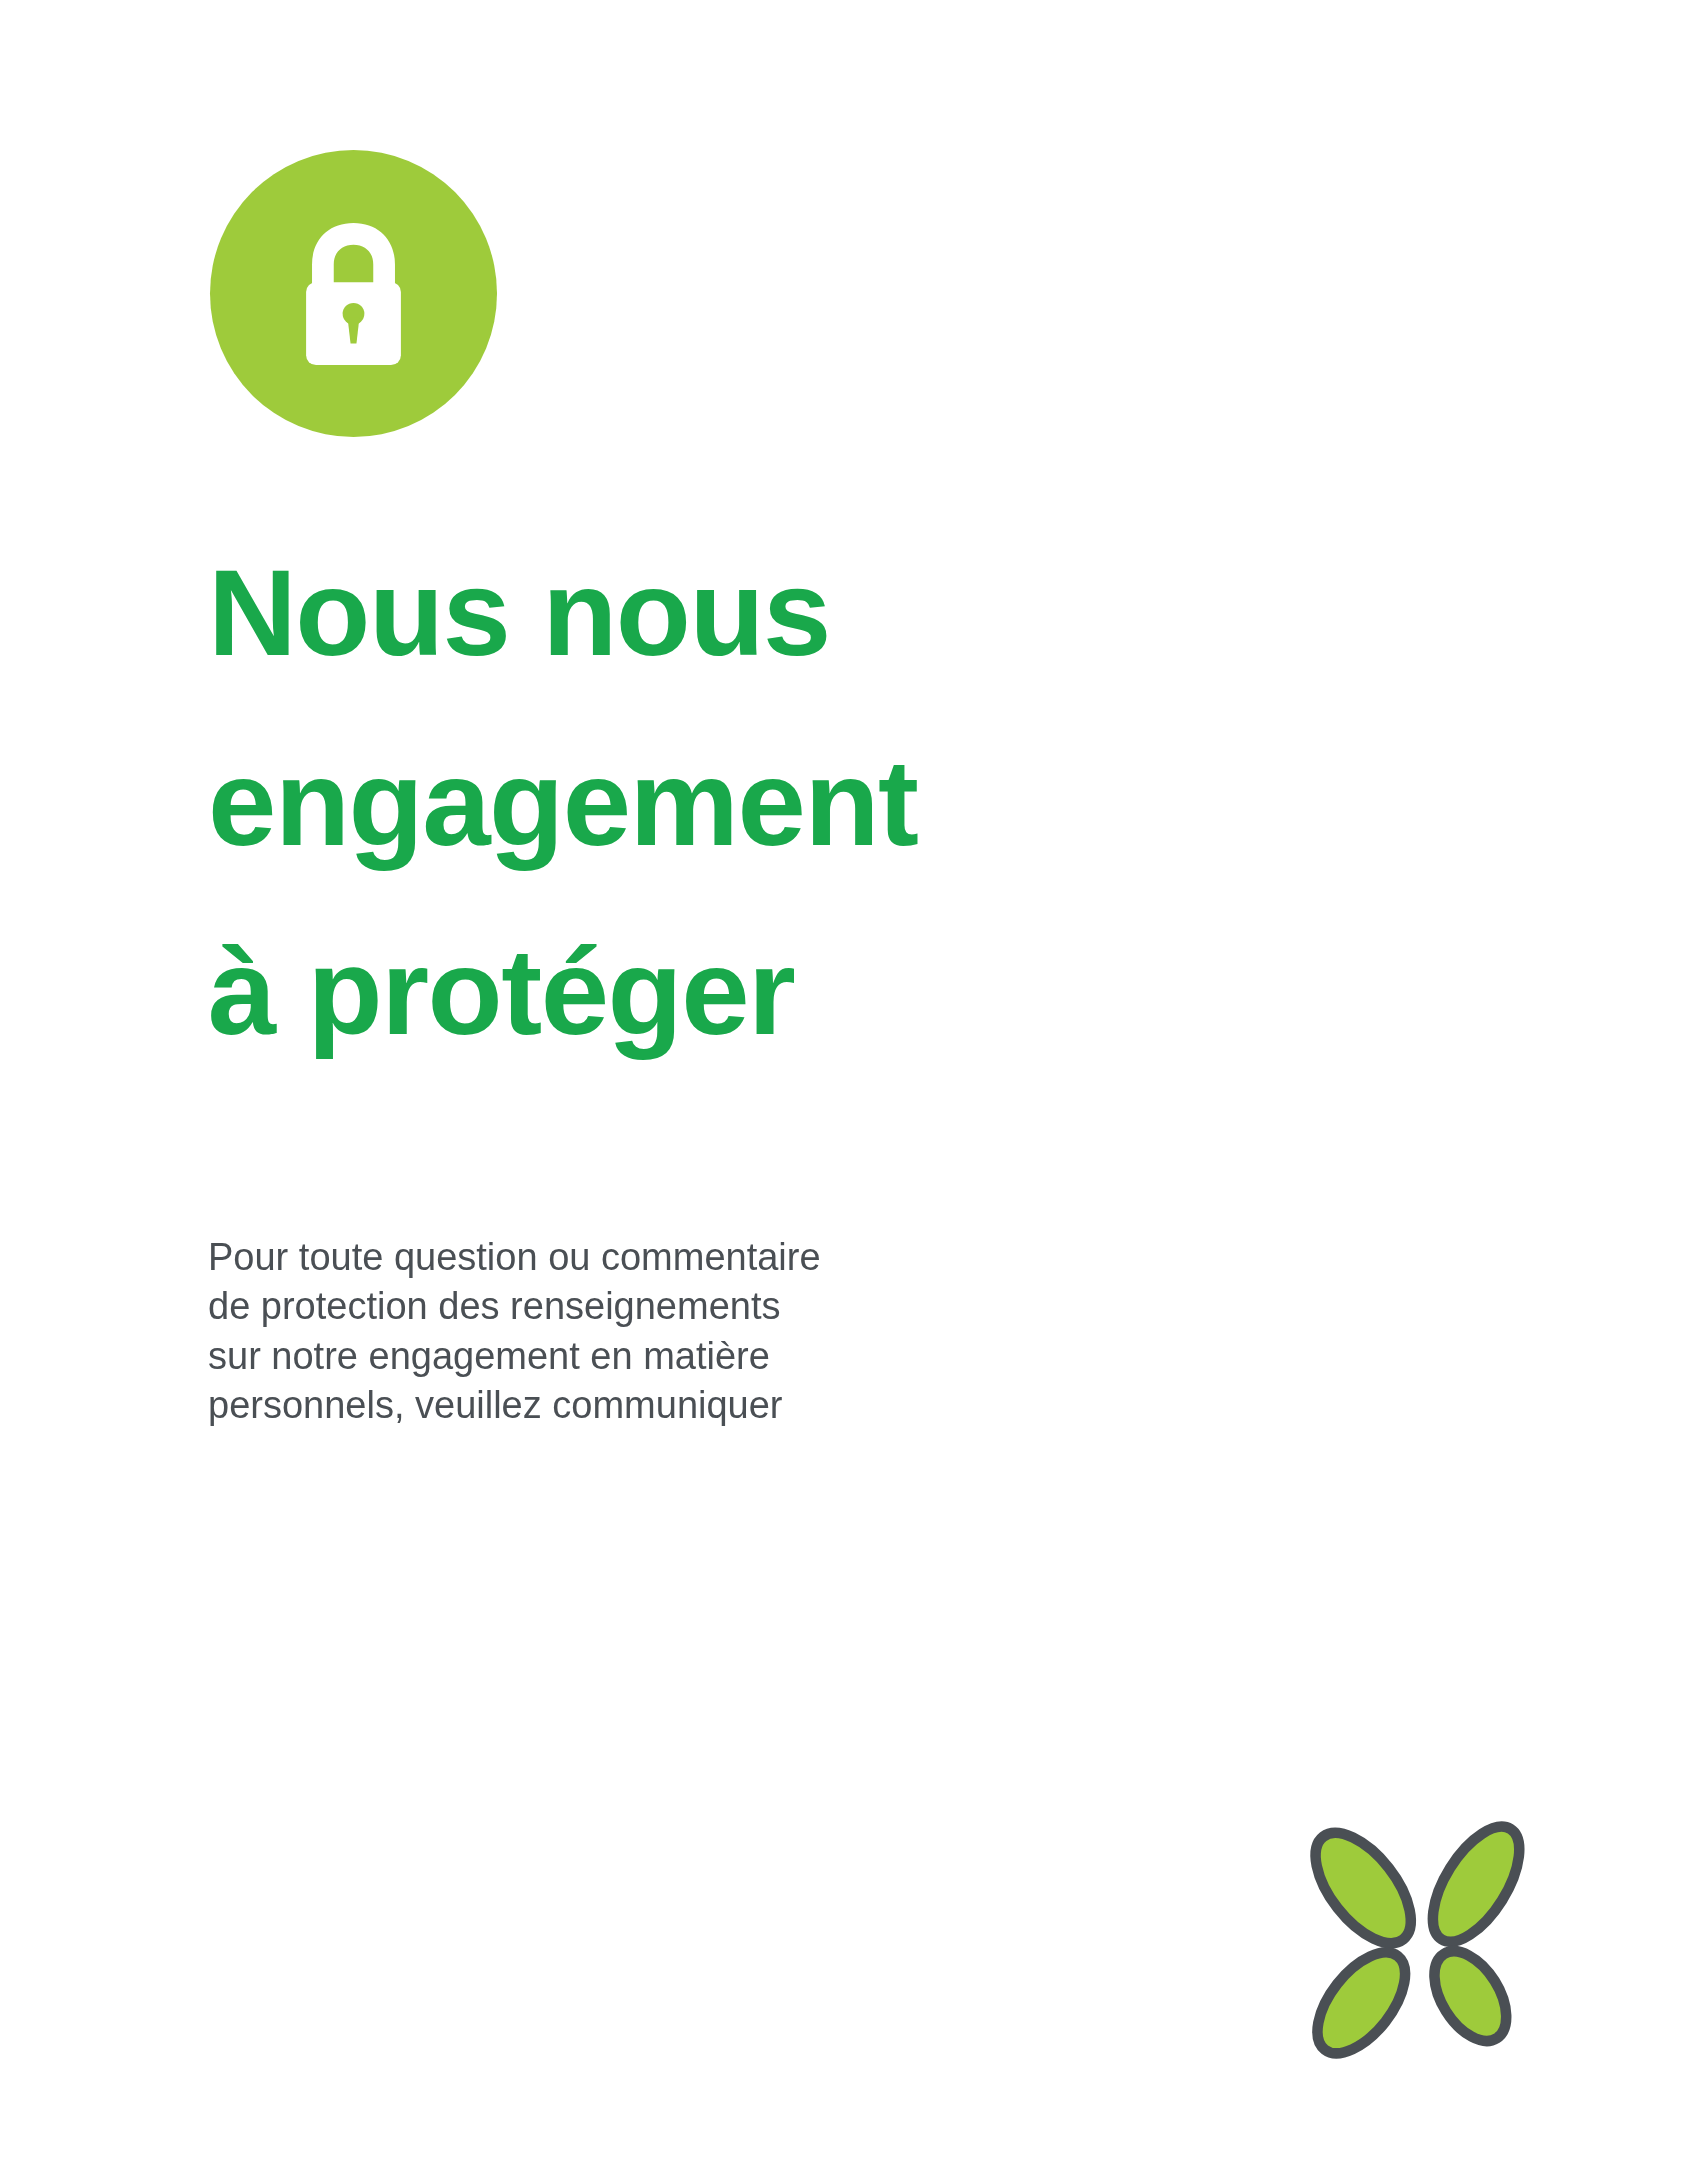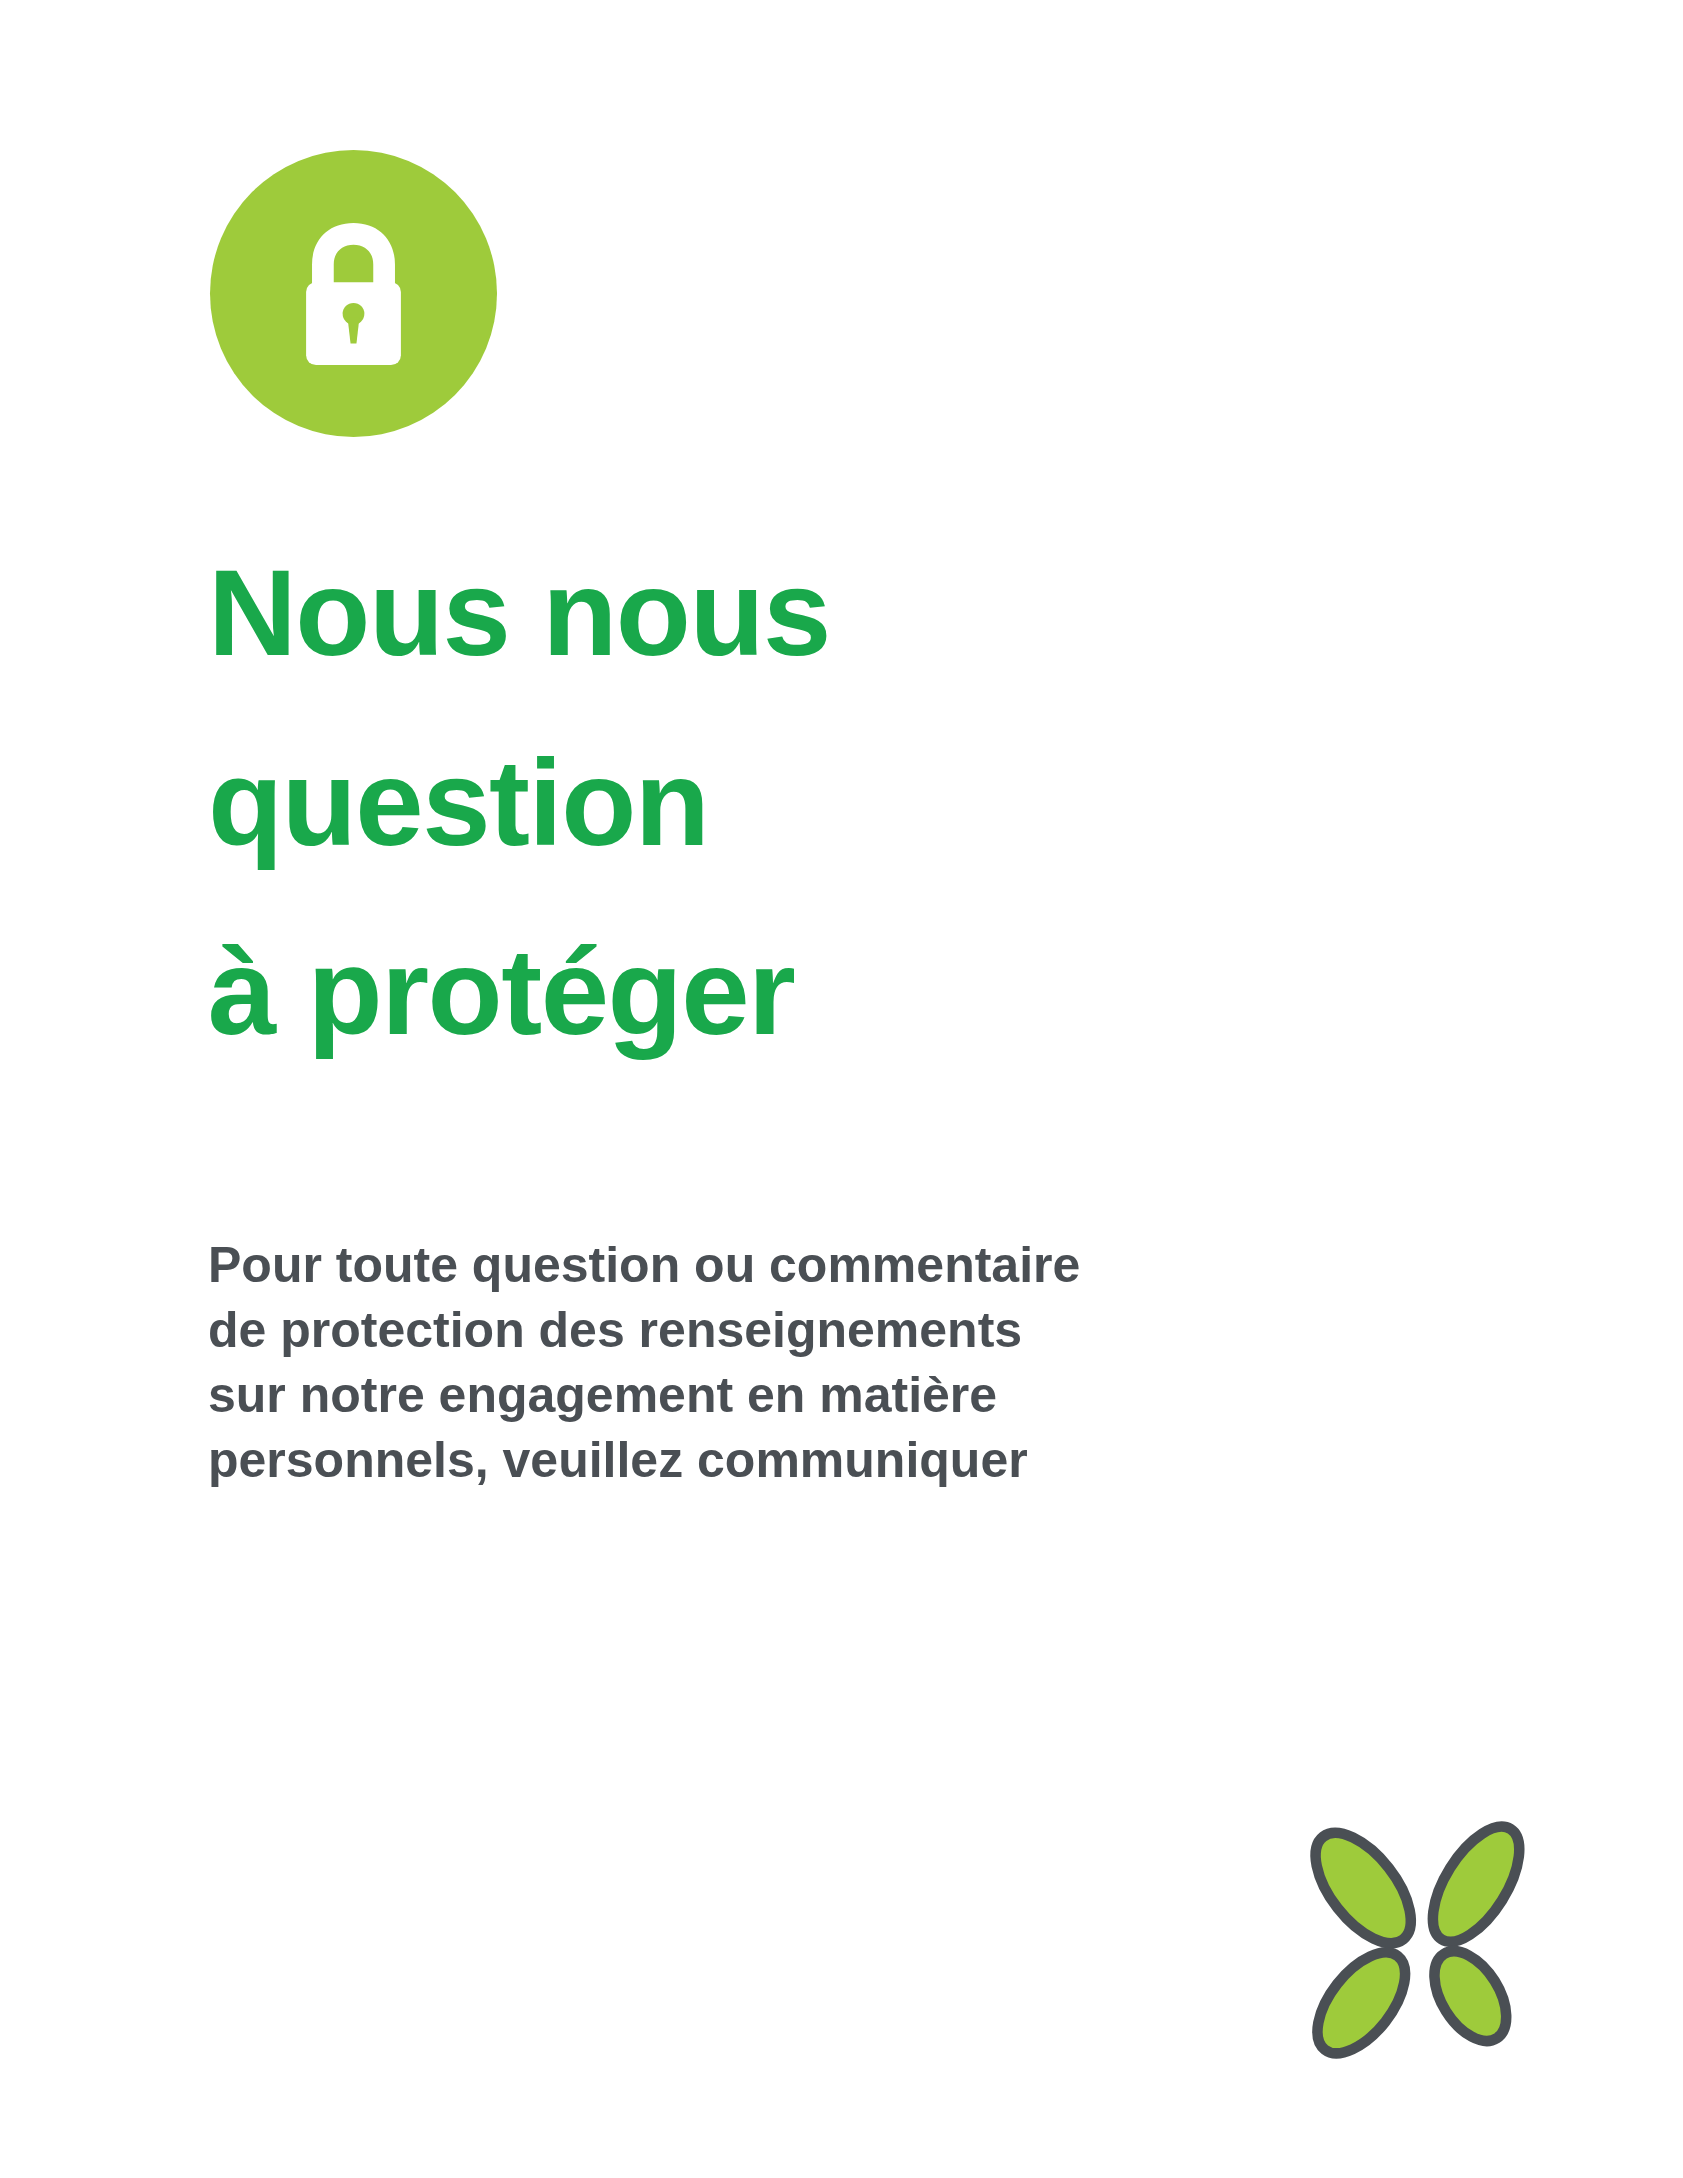--- a/index.html
+++ b/index.html
@@ -56,23 +56,23 @@
     margin-top: 47px;
   }
 
   
   .body-copy {
     position: absolute;
     left: 208px;
     top: 1233px;
     width: 1208px;
     color: #4a4f54;
-    font-size: 50px;
+    font-size: 38px;
     line-height: 1.30;
-    font-weight: 700;
+    font-weight: 400;
   }
   .body-copy p {
     margin: 0;
   }
   .body-copy .para-gap {
     height: 53px;
   }
   .body-copy .line {
     display: block;
     white-space: nowrap;
@@ -106,21 +106,21 @@
         <rect x="22" y="68" width="96" height="84" rx="10" ry="10" fill="#ffffff"></rect>
 
         <circle cx="70" cy="100" r="11" fill="#9ecb3b"></circle>
         <path d="M64 104 L76 104 L73 130 L67 130 Z" fill="#9ecb3b"></path>
       </svg>
     </span>
   </div>
 
   <h1 class="headline">
     <span class="line">Nous nous</span>
-    <span class="line">question</span>
+    <span class="line">engagement</span>
     <span class="line">à protéger</span>
   </h1>
 
   <div class="body-copy">
     <p>
       <span class="line">Pour toute question ou commentaire</span>
       <span class="line">de protection des renseignements</span>
       <span class="line">sur notre engagement en matière</span>
       <span class="line">personnels, veuillez communiquer</span>
     </p>

